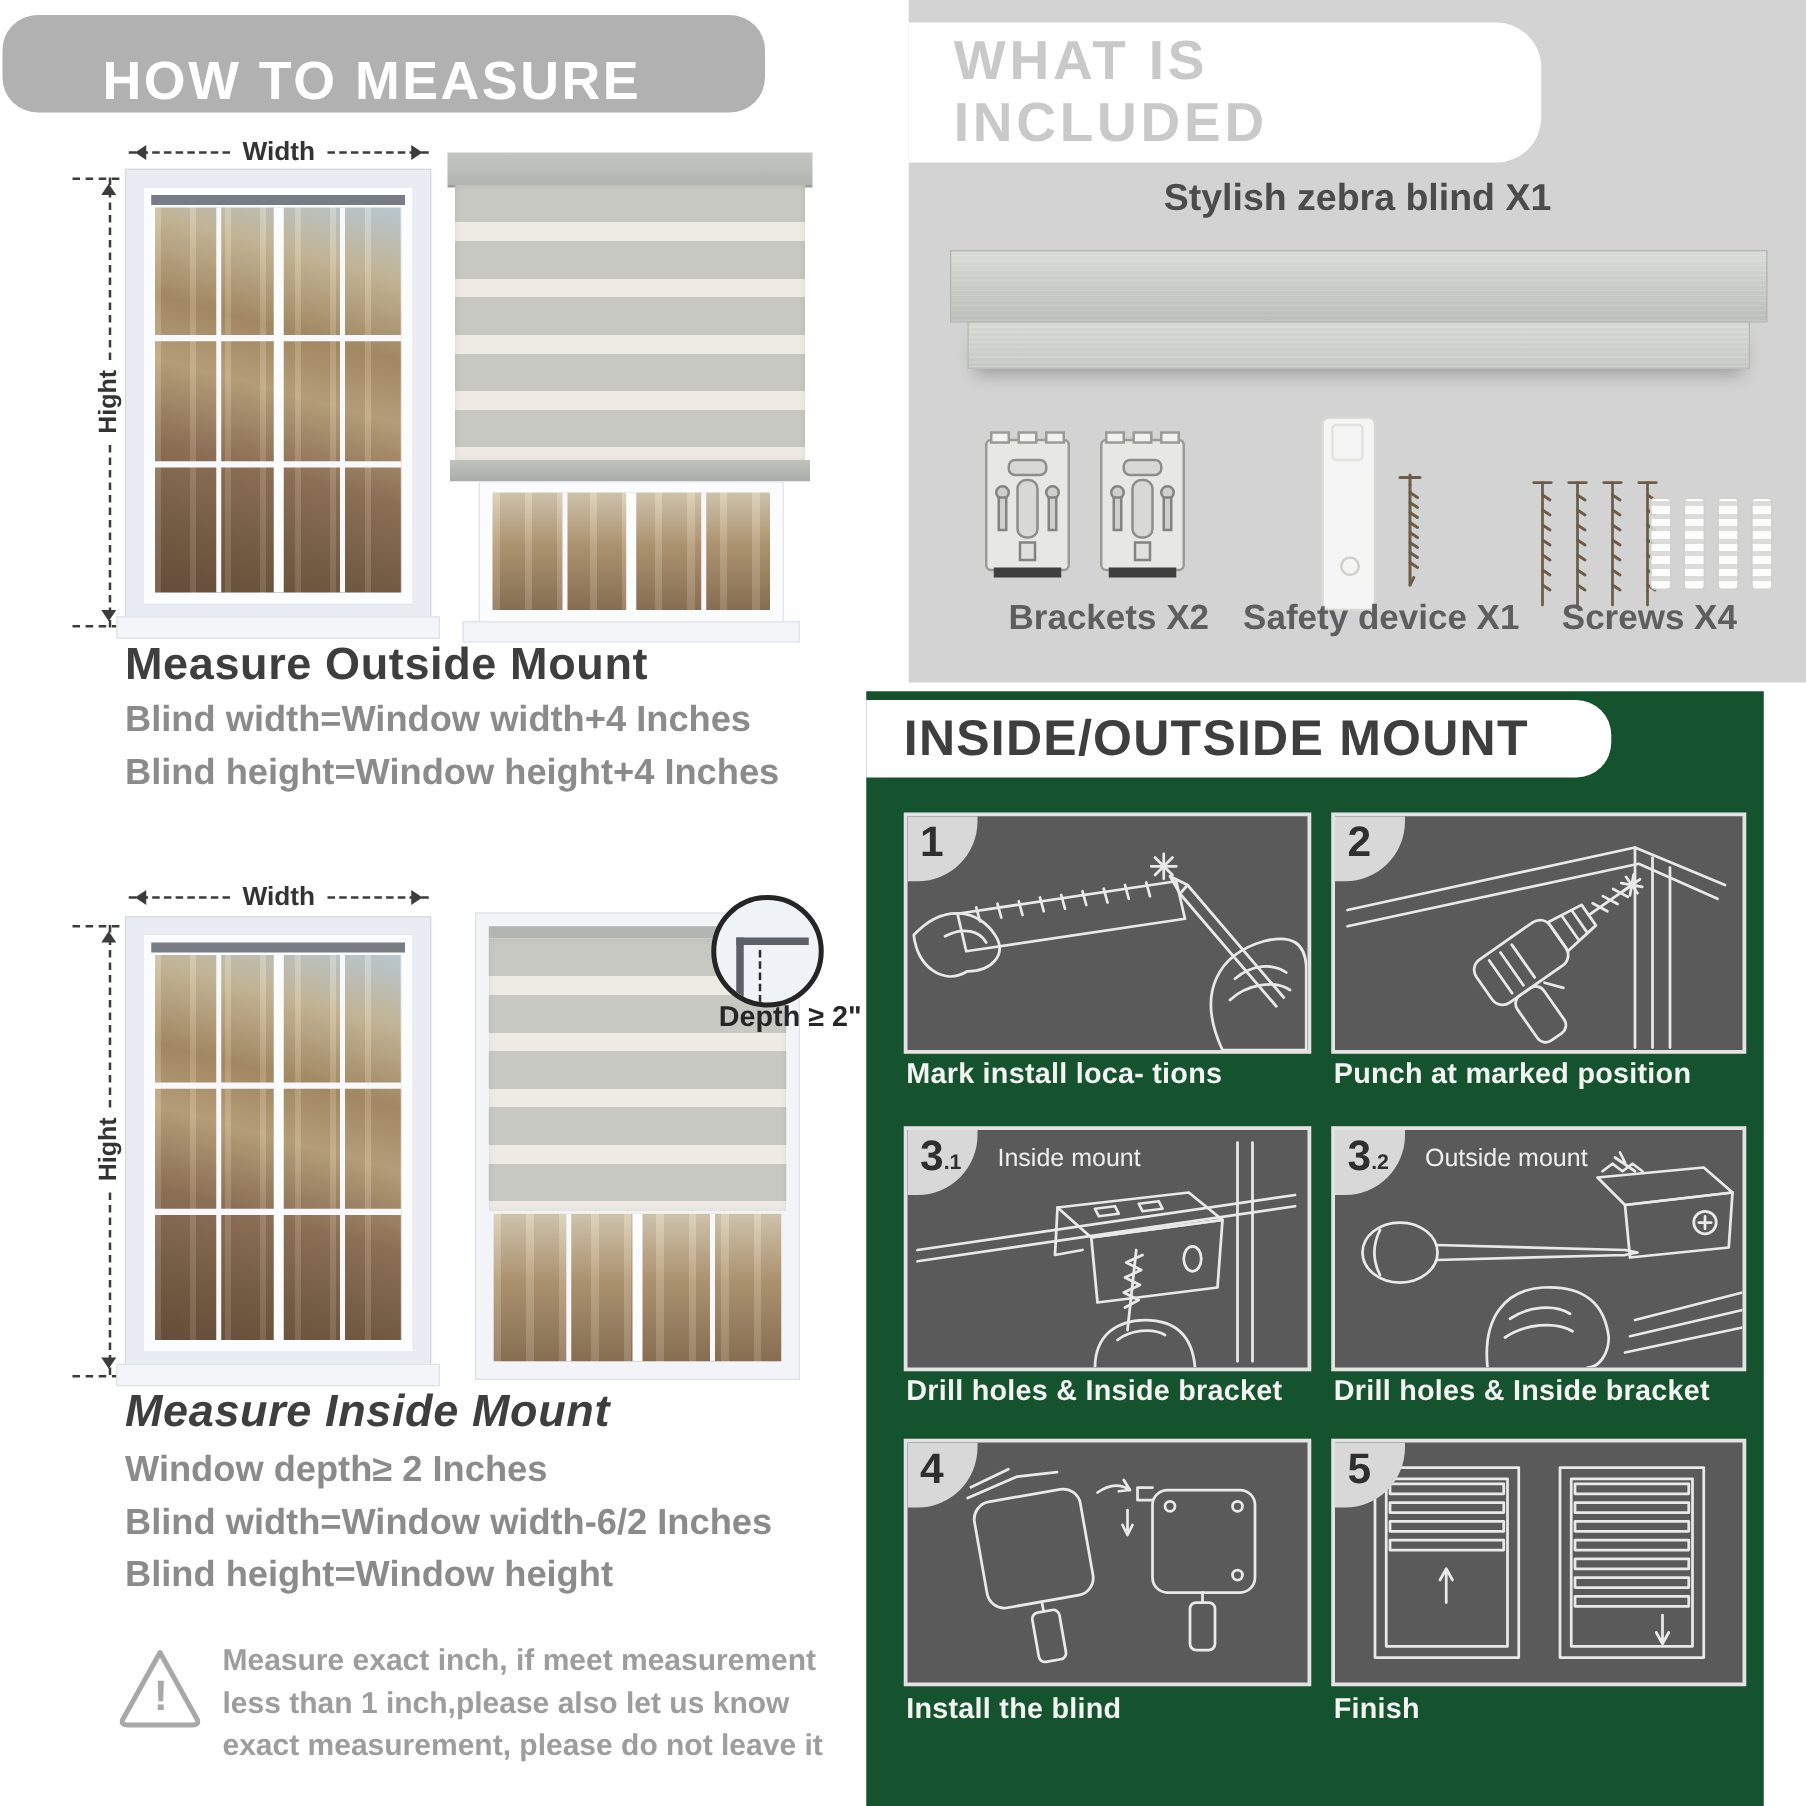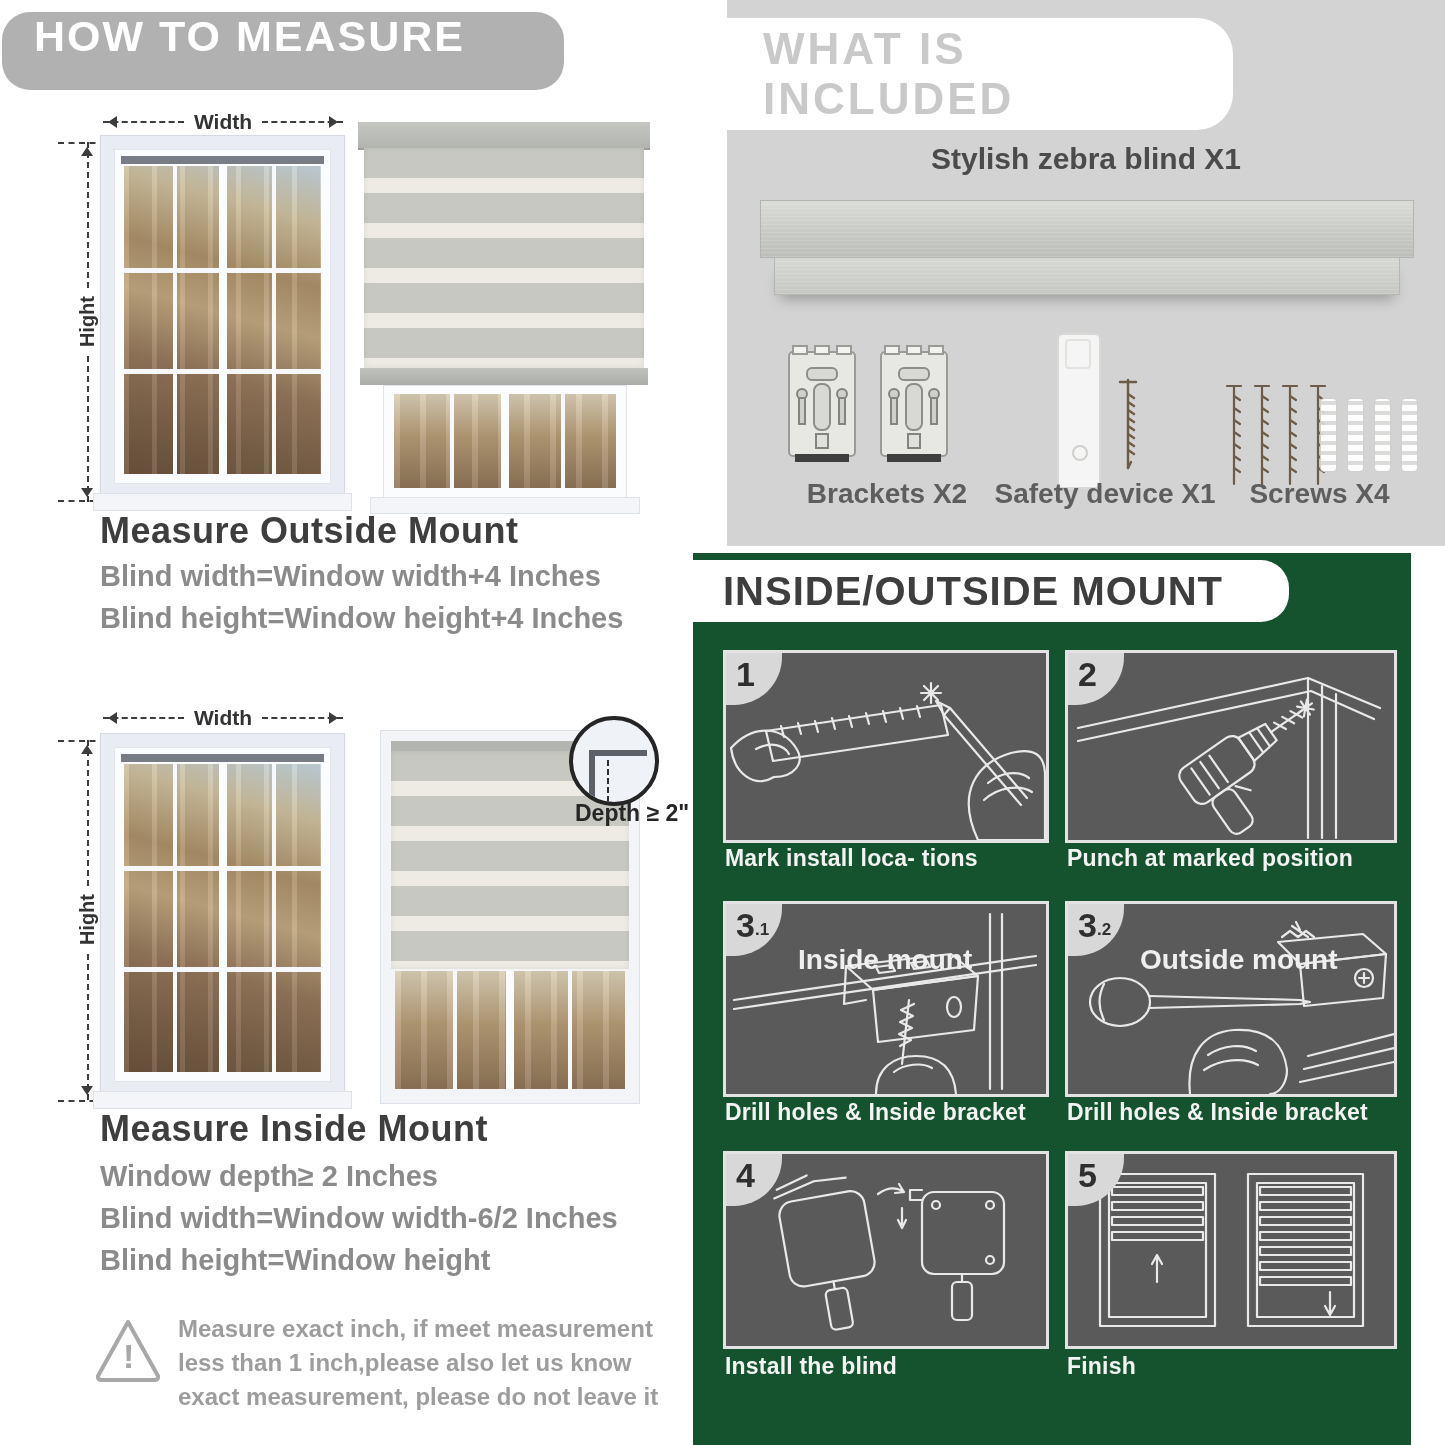--- a/index.html
+++ b/index.html
@@ -5,21 +5,21 @@
   html,body { margin:0; padding:0; }
   body {
     width:1445px; height:1445px; position:relative; background:#ffffff;
     font-family:"Liberation Sans", sans-serif; overflow:hidden;
   }
   .abs { position:absolute; }
 
   
   .htm-header {
     position:absolute; left:2px; top:12px; width:562px; height:78px;
-    background:#b1b1b1; border-radius:28px; display:flex; align-items:flex-start;
+    background:#b1b1b1; border-radius:28px; display:flex; align-items:flex-end;padding-left:48px;
   }
   .htm-header span {
     color:#ffffff; font-size:43px; font-weight:bold; letter-spacing:2px; padding-left:32px;
   }
 
   
   .win {
     position:absolute; width:243px; height:368px; background:#e9edf3;
     border:1px solid #d5dae2; box-shadow:0 2px 4px rgba(0,0,0,.08);
   }
@@ -121,21 +121,21 @@
   .iom-box span { color:#3e3e3e; font-size:40px; font-weight:bold; letter-spacing:1px; padding-left:30px; }
 
   .step-card { position:absolute; border:3px solid #e3e3e3; background:#5a5a5a; overflow:hidden; }
   .step-badge {
     position:absolute; left:0; top:0; width:56px; height:52px; background:#d8d8d8;
     border-radius:0 0 48px 0; color:#2f2f2f; z-index:3;
     display:flex; align-items:flex-start; justify-content:flex-start; padding:2px 0 0 10px; box-sizing:border-box;
   }
   .step-badge .num { font-size:34px; font-weight:bold; line-height:38px; }
   .step-badge .sub { font-size:17px; font-weight:bold; position:relative; top:14px; }
-  .step-title { position:absolute; left:72px; top:12px; font-size:28px; font-weight:bold; color:#efefef; z-index:3;margin-top:28px; }
+  .step-title { position:absolute; left:72px; top:12px; font-size:20px; font-weight:normal; color:#efefef; z-index:3; }
   .step-caption { position:absolute; font-size:23px; font-weight:bold; color:#f3f3f3; letter-spacing:.2px; }
   .art { position:absolute; inset:0; width:100%; height:100%; }
   .art path, .art line, .art rect, .art circle, .art ellipse, .art polyline {
     stroke:#e9e9e9; stroke-width:2.2; fill:none; stroke-linecap:round; stroke-linejoin:round;
   }
   .art .fillgrey { fill:#d6d6d6; stroke:none; }
 
   
   .warn-svg path { stroke:#a8a8a8; stroke-width:4; fill:none; stroke-linejoin:round; }
   .warn-svg text { fill:#a8a8a8; font-size:34px; font-weight:bold; font-family:"Liberation Sans",sans-serif; }
@@ -230,21 +230,21 @@
     <div class="mull-v2"></div>
   </div>
 </div>
 
 <div class="mag">
   <div class="mag-corner"></div>
   <div class="mag-dash"></div>
 </div>
 <div class="mag-label" style="left:575px; top:800px;">Depth ≥ 2"</div>
 
-<div class="sec-heading" style="left:100px; top:1108px;">Measure Inside Mount</div>
+<div class="sec-heading" style="left:100px; top:1108px;font-style:italic;">Measure Inside Mount</div>
 <div class="sec-line" style="left:100px; top:1160px;">Window depth≥ 2 Inches</div>
 <div class="sec-line" style="left:100px; top:1202px;">Blind width=Window width-6/2 Inches</div>
 <div class="sec-line" style="left:100px; top:1244px;">Blind height=Window height</div>
 
 <svg class="warn-svg abs" style="left:92px; top:1316px;" width="72" height="70" viewBox="0 0 72 70">
   <path d="M36,6 L66,60 Q67,64 62,64 L10,64 Q5,64 6,60 Z"></path>
   <text x="31" y="52">!</text>
 </svg>
 <div class="note-text" style="left:178px; top:1312px;">Measure exact inch, if meet measurement less than 1 inch,please also let us know exact measurement, please do not leave it</div>
 

